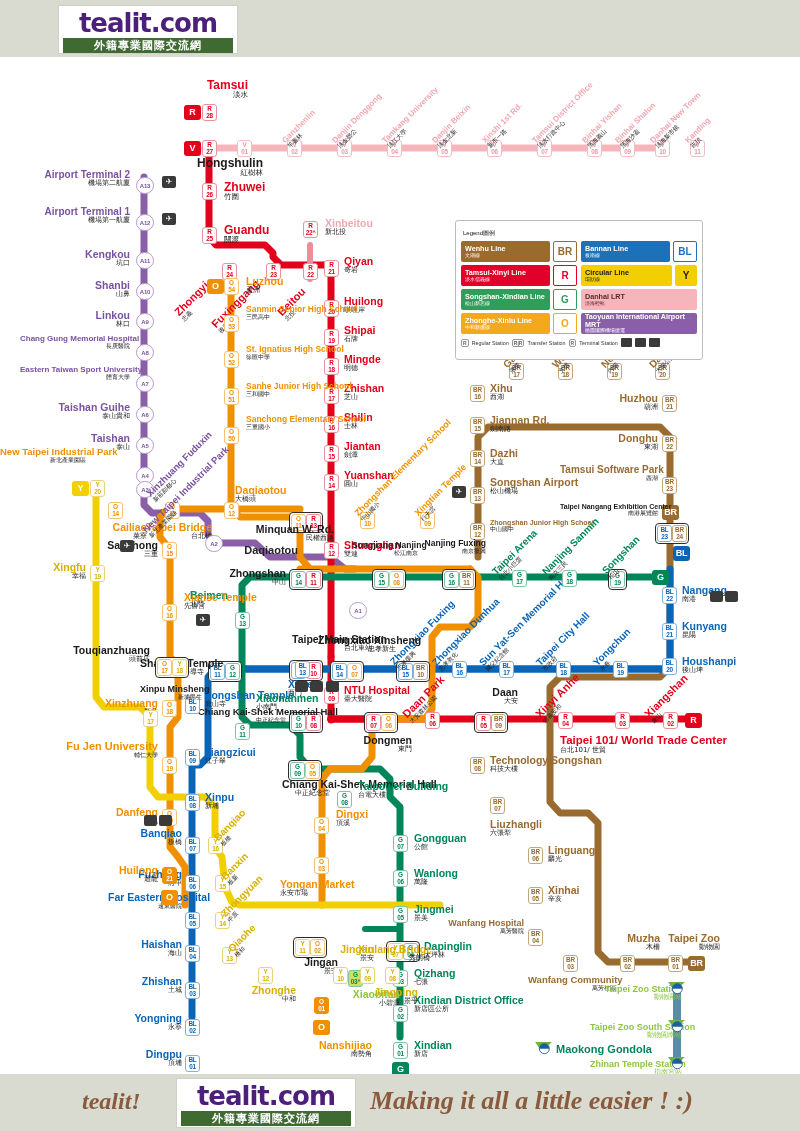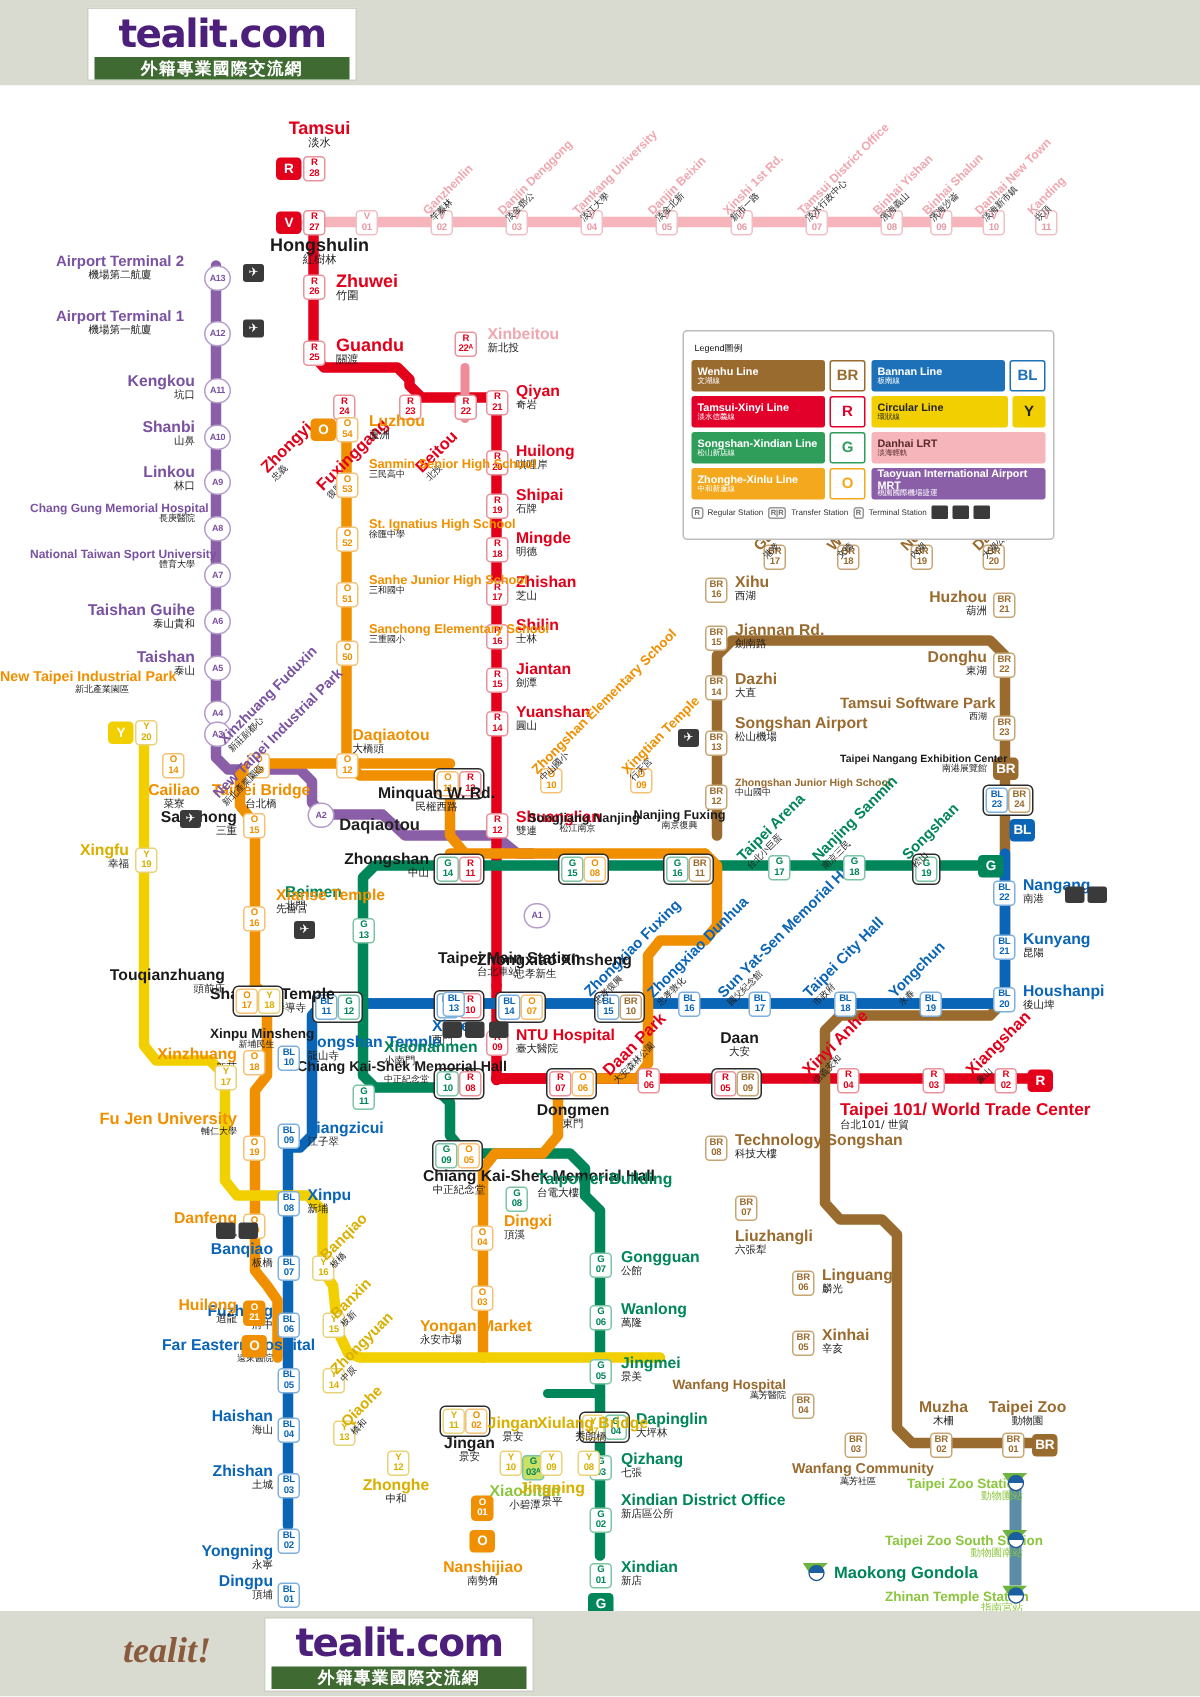--- a/index.html
+++ b/index.html
@@ -48,21 +48,21 @@
   .t-V{background:#e2001a;}
 
   
   .lb{position:absolute;line-height:1.02;white-space:nowrap;font-weight:bold;}
   .lb .en{display:block;font-size:10.5px;}
   .lb .zh{display:block;font-size:7px;font-weight:normal;
           font-family:"DejaVu Sans",sans-serif;}
   .lb.sm .en{font-size:8px;} .lb.sm .zh{font-size:6px;}
   .lb.big .en{font-size:12px;} .lb.big .zh{font-size:7.5px;}
   .lb.rt{text-align:right;}
-  .lb.ct{text-align:center;}
+  .lb.ct{text-align:right;}
   .lb.rot{transform-origin:left bottom;transform:rotate(-45deg);}
   .k{color:#1a1a1a;} .r{color:#e2001a;} .bl{color:#0b65b7;} .g{color:#008659;}
   .o{color:#f09000;} .br{color:#9a6b2f;} .y{color:#d9b000;} .v{color:#7a52a1;}
   .pk{color:#f0a8b0;} .lg{color:#8cc63f;}
 
   
   #legend{position:absolute;left:455px;top:163px;width:248px;height:140px;
           background:#fff;border:1px solid #bdbdbd;border-radius:3px;padding:4px 5px;
           box-sizing:border-box;}
   #legend h4{margin:0 0 3px 2px;font-size:11px;color:#111;}
@@ -843,21 +843,21 @@
       <i>03</i>
     </div>
 <div class="lb rt bl" style="left:110px;top:919px;width:72px;">
   <span class="en">Zhishan</span>
       <span class="zh k">土城</span>
     </div>
 <div class="st sz c-BL" style="left:185px;top:962px;">
       <b>BL</b>
       <i>02</i>
     </div>
-<div class="lb rt bl" style="left:110px;top:956px;width:72px;margin-top:16px;">
+<div class="lb rt bl" style="left:110px;top:956px;width:72px;">
   <span class="en">Yongning</span>
       <span class="zh k">永寧</span>
     </div>
 <div class="st sz c-BL" style="left:185px;top:998px;">
       <b>BL</b>
       <i>01</i>
     </div>
 <div class="lb rt bl" style="left:110px;top:992px;width:72px;">
   <span class="en">Dingpu</span>
       <span class="zh k">頂埔</span>
@@ -1352,21 +1352,21 @@
       <i style="font-size:6px">A8</i>
     </div>
 <div class="lb rt v sm" style="left:20px;top:278px;width:110px;">
   <span class="en" style="font-size:8px">Chang Gung Memorial Hospital</span>
       <span class="zh k">長庚醫院</span>
     </div>
 <div class="st sz c-A" style="left:136px;top:318px;width:18px;">
       <i style="font-size:6px">A7</i>
     </div>
 <div class="lb rt v sm" style="left:20px;top:309px;width:110px;">
-  <span class="en" style="font-size:8px">National Taiwan Sport University</span>
+  <span class="en" style="font-size:8px">Eastern Taiwan Sport University</span>
       <span class="zh k">體育大學</span>
     </div>
 <div class="st sz c-A" style="left:136px;top:349px;width:18px;">
       <i style="font-size:6px">A6</i>
     </div>
 <div class="lb rt v" style="left:20px;top:345px;width:110px;">
   <span class="en">Taishan Guihe</span>
       <span class="zh k">泰山貴和</span>
     </div>
 <div class="st sz c-A" style="left:136px;top:380px;width:18px;">
@@ -1599,13 +1599,14 @@
 </div>
 
 </div>
 
 <div class="bar" id="ftr">
   <div class="slogan" style="left:82px;top:14px;font-size:24px;">tealit!</div>
   <div class="logo" style="left:176px;top:4px;width:178px;height:48px;">
     <div class="l1" style="font-size:26px;padding-top:2px;">tealit.com</div>
     <div class="l2" style="font-size:11px;margin:0 4px 2px;">外籍專業國際交流網</div>
   </div>
+  <div class="slogan" style="left:370px;top:12px;font-size:26px;">Making it all a little easier ! :)</div>
 </div>
 
 </body></html>

